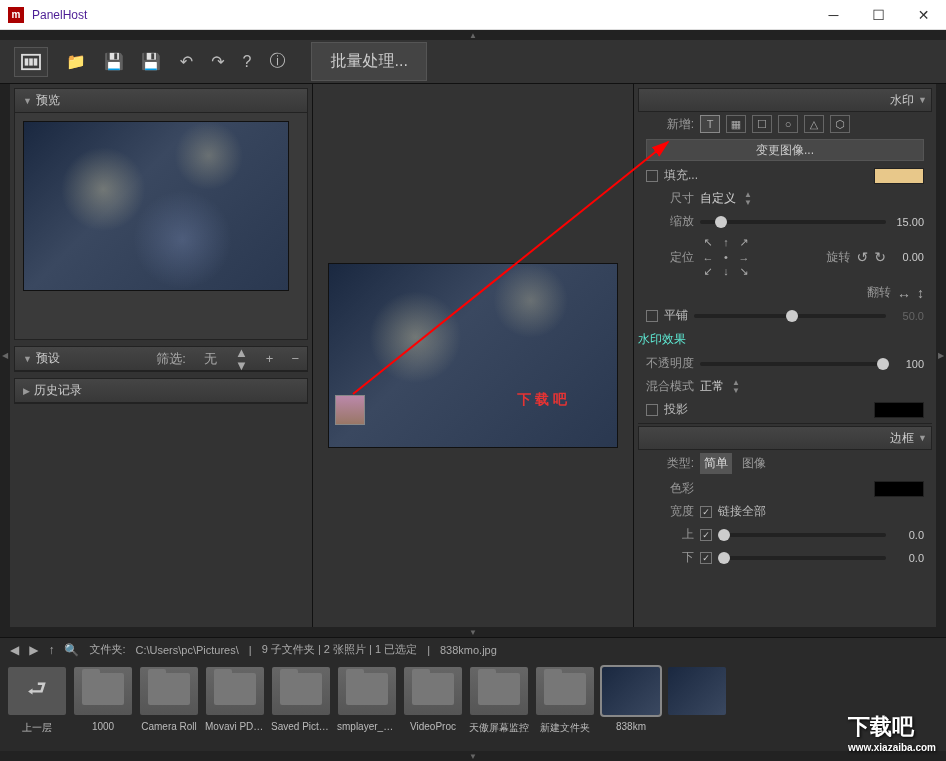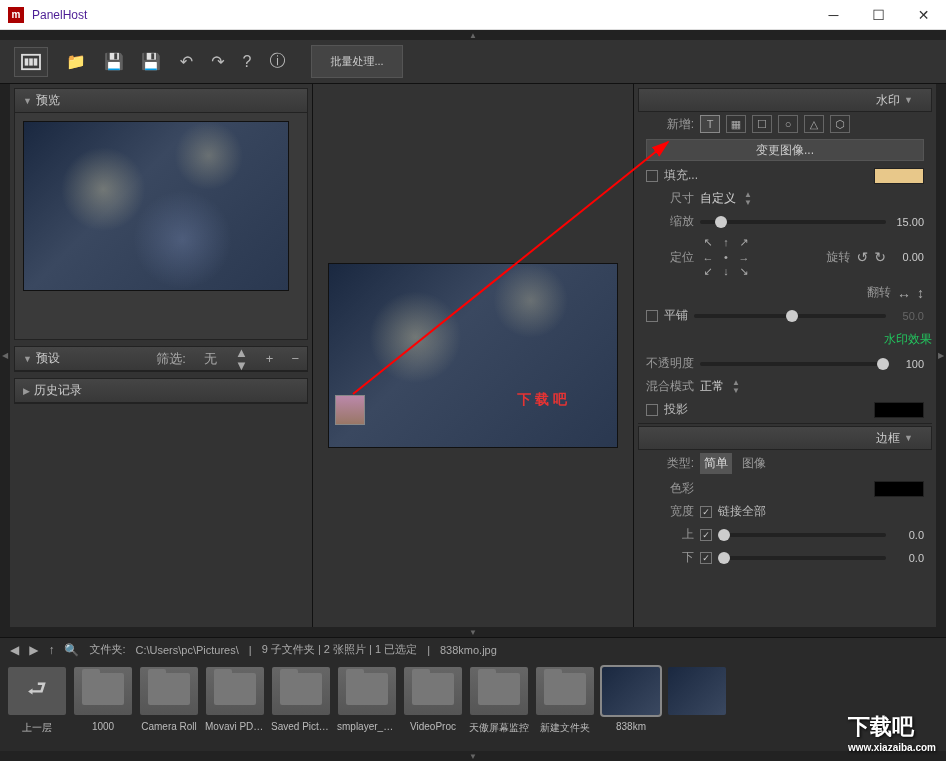--- a/index.html
+++ b/index.html
@@ -12,21 +12,21 @@
 
 .workspace { background: #1a1a1a; height: 731px; display: flex; flex-direction: column; }
 
 .collapse-bar { height: 10px; background: #222; display: flex; align-items: center; justify-content: center; }
 .collapse-bar .tri { color: #666; font-size: 8px; }
 
 .toolbar { height: 44px; background: #333; border-bottom: 1px solid #111; display: flex; align-items: center; padding: 0 14px; gap: 18px; }
 .toolbar .logo-box { width: 34px; height: 30px; background: #3a3a3a; border: 1px solid #555; display: flex; align-items: center; justify-content: center; }
 .toolbar .logo-box svg { width: 22px; height: 18px; }
 .tb-icon { color: #bbb; font-size: 16px; cursor: pointer; }
-.batch-btn { background: #444; border: 1px solid #555; color: #ccc; font-size: 11px; padding: 8px 18px; margin-left: 8px; }
+.batch-btn { background: #444; border: 1px solid #555; color: #ccc; font-size: 16px; padding: 8px 18px; margin-left: 8px; }
 
 .main-row { flex: 1; display: flex; overflow: hidden; }
 
 .vbar { width: 10px; background: #222; display: flex; align-items: center; justify-content: center; }
 .vbar .tri { color: #666; font-size: 8px; }
 
 .left-col { width: 302px; background: #333; padding: 4px; display: flex; flex-direction: column; gap: 6px; }
 .panel { background: #3a3a3a; border: 1px solid #222; }
 .panel-hdr { height: 24px; background: linear-gradient(#454545,#383838); border-bottom: 1px solid #222; display: flex; align-items: center; padding: 0 8px; color: #ccc; font-size: 12px; }
 .panel-hdr .caret { font-size: 9px; margin-right: 4px; color: #999; }
@@ -38,40 +38,40 @@
 
 .center-col { flex: 1; background: #333; display: flex; align-items: center; justify-content: center; position: relative; border-left: 1px solid #111; border-right: 1px solid #111; }
 .canvas { width: 290px; height: 185px; background: linear-gradient(135deg,#1a2840,#3a4860 40%,#2a3850); position: relative; overflow: hidden; border: 1px solid #111; }
 .canvas::before { content: ""; position: absolute; inset: 0; background: radial-gradient(circle at 30% 40%, rgba(255,240,180,0.3) 0, transparent 20%), radial-gradient(circle at 70% 20%, rgba(255,240,180,0.25) 0, transparent 15%); }
 .wm-text { position: absolute; color: #e63333; font-size: 14px; font-weight: bold; }
 .wm-text.c1 { bottom: 38px; right: 50px; }
 .wm-thumb { position: absolute; bottom: 22px; left: 6px; width: 30px; height: 30px; border: 1px solid #888; background: linear-gradient(#b8a,#976); }
 .arrow-svg { position: absolute; top: 0; left: 0; pointer-events: none; }
 
 .right-col { width: 302px; background: #333; padding: 4px; overflow-y: auto; }
-.rhdr { height: 24px; background: linear-gradient(#454545,#383838); display: flex; align-items: center; justify-content: flex-end; padding: 0 18px; color: #ccc; font-size: 12px; border: 1px solid #222; }
+.rhdr { height: 24px; background: linear-gradient(#454545,#383838); display: flex; align-items: center; justify-content: flex-end; padding: 0 4px; color: #ccc; font-size: 12px; border: 1px solid #222; }
 .rhdr .caret { font-size: 9px; margin-left: 4px; color: #999; }
 
 .row { display: flex; align-items: center; padding: 3px 8px; color: #bbb; font-size: 12px; gap: 6px; }
 .row .lbl { color: #999; min-width: 48px; text-align: right; }
 .shape-btn { width: 20px; height: 18px; border: 1px solid #666; display: flex; align-items: center; justify-content: center; color: #aaa; font-size: 11px; }
 .shape-btn.active { border-color: #888; background: #444; }
 .wide-btn { flex: 1; height: 22px; background: #484848; border: 1px solid #555; color: #ccc; font-size: 12px; }
 .swatch { width: 50px; height: 16px; background: #e8c88a; border: 1px solid #222; }
 .swatch.black { background: #000; }
 .slider-track { flex: 1; height: 4px; background: #222; border-radius: 2px; position: relative; }
 .slider-thumb { position: absolute; top: -4px; width: 12px; height: 12px; background: #ccc; border-radius: 50%; }
 .val { color: #ccc; min-width: 32px; text-align: right; font-size: 11px; }
 .val.dim { color: #666; }
 .chk { width: 12px; height: 12px; border: 1px solid #777; display: inline-flex; align-items: center; justify-content: center; font-size: 9px; color: #ccc; }
 .chk.on::before { content: "✓"; }
 .arrow-grid { display: grid; grid-template-columns: repeat(3, 16px); gap: 2px; }
 .arrow-grid span { color: #aaa; font-size: 11px; text-align: center; }
 .rot-btn { color: #aaa; font-size: 14px; }
-.section-title { text-align: right; color: #22c55e; font-size: 12px; padding: 4px 0; }
+.section-title { text-align: left; color: #5eead4; font-size: 12px; padding: 4px 0; }
 .dd-val { color: #ccc; }
 .dd-arrows { font-size: 8px; color: #888; margin-left: 2px; line-height: 1; }
 
 .tab-btn { padding: 2px 4px; color: #999; font-size: 12px; }
 .tab-btn.active { background: #555; color: #ddd; }
 
 .statusbar { height: 24px; background: #2a2a2a; border-top: 1px solid #111; display: flex; align-items: center; padding: 0 10px; gap: 10px; color: #aaa; font-size: 11px; }
 .sb-icon { font-size: 12px; }
 
 .filmstrip { height: 90px; background: #2a2a2a; display: flex; gap: 4px; padding: 6px; overflow: hidden; }

